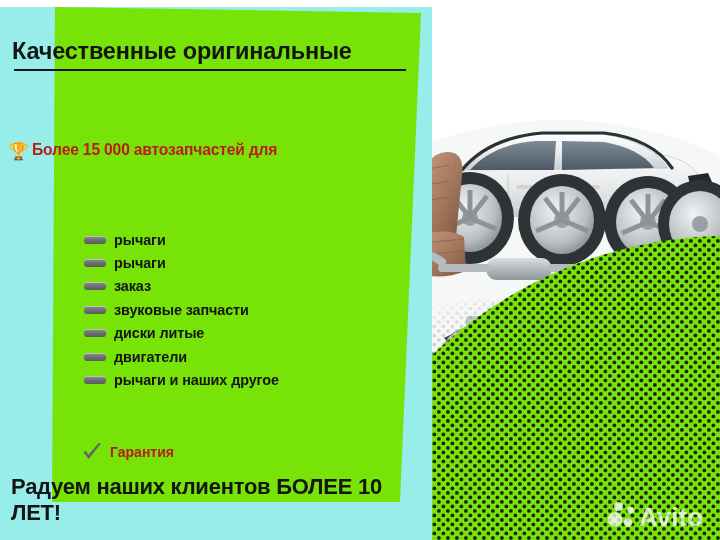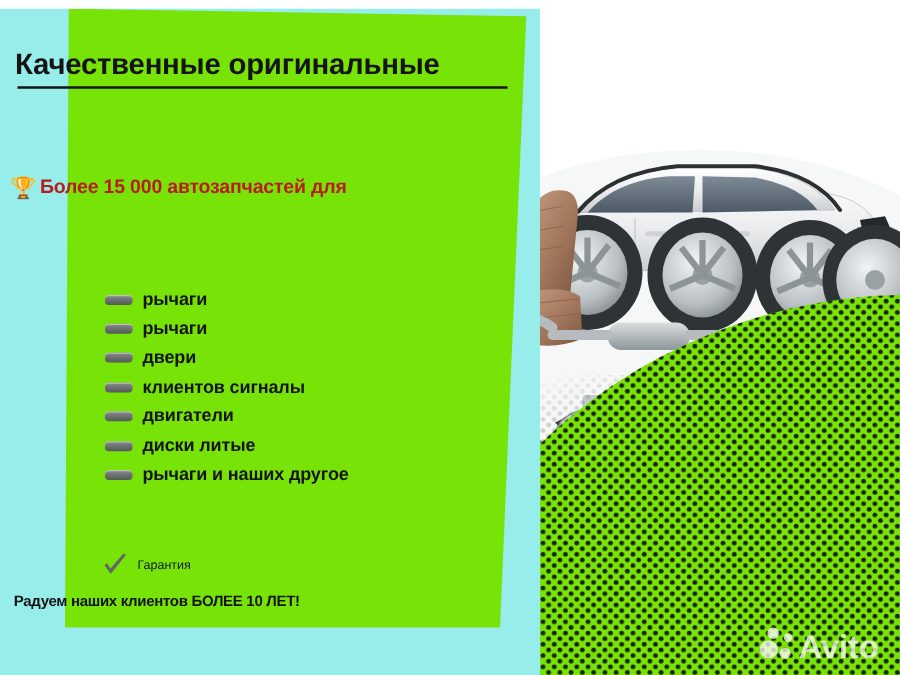--- a/index.html
+++ b/index.html
@@ -50,25 +50,25 @@
   .bullet-mark {
     flex:0 0 auto; width:22px; height:8px; border-radius:3px;
     background:linear-gradient(180deg,#8d918f 0%,#6e7472 45%,#545a58 100%);
     box-shadow:inset 0 1px 0 rgba(255,255,255,.45);
     margin-right:8px;
   }
   .bullet-label { font-size:14.4px; font-weight:bold; color:#141414; letter-spacing:-0.1px; }
 
   .guarantee { position:absolute; left:80px; top:440px; display:flex; align-items:center; }
   .check-icon { width:24px; height:24px; margin-right:6px; flex:0 0 auto; }
-  .guarantee-label { font-size:10px; font-weight:normal; color:#0f172a; }
+  .guarantee-label { font-size:14px; font-weight:bold; color:#b91c1c; }
 
   .tagline {
     position:absolute; left:11px; top:474px; width:420px;
-    font-size:12px; font-weight:bold; color:#141414; letter-spacing:-0.25px;
+    font-size:22px; font-weight:bold; color:#141414; letter-spacing:-0.25px;
   }
 
   
   .avito { position:absolute; right:10px; bottom:8px; width:104px; height:34px; opacity:.82; }
 </style>
 </head>
 <body>
 
 <div id="ad">
 
@@ -359,33 +359,33 @@
       <div class="bullet-row">
         <span class="bullet-mark"></span>
         <span class="bullet-label">рычаги</span>
       </div>
       <div class="bullet-row">
         <span class="bullet-mark"></span>
         <span class="bullet-label">рычаги</span>
       </div>
       <div class="bullet-row">
         <span class="bullet-mark"></span>
-        <span class="bullet-label">двери</span>
-      </div>
-      <div class="bullet-row">
-        <span class="bullet-mark"></span>
-        <span class="bullet-label">клиентов сигналы</span>
+        <span class="bullet-label">заказ</span>
+      </div>
+      <div class="bullet-row">
+        <span class="bullet-mark"></span>
+        <span class="bullet-label">звуковые запчасти</span>
+      </div>
+      <div class="bullet-row">
+        <span class="bullet-mark"></span>
+        <span class="bullet-label">диски литые</span>
       </div>
       <div class="bullet-row">
         <span class="bullet-mark"></span>
         <span class="bullet-label">двигатели</span>
-      </div>
-      <div class="bullet-row">
-        <span class="bullet-mark"></span>
-        <span class="bullet-label">диски литые</span>
       </div>
       <div class="bullet-row">
         <span class="bullet-mark"></span>
         <span class="bullet-label">рычаги и наших другое</span>
       </div>
     </div>
 
     <div class="guarantee">
       <svg class="check-icon" viewBox="0 0 24 24" aria-hidden="true">
         <path d="M3.5 12.2 L8.6 19 L21 3.6 L18.6 3 L8.4 14.8 L5.6 10.6 Z" fill="#5f6765"></path>

